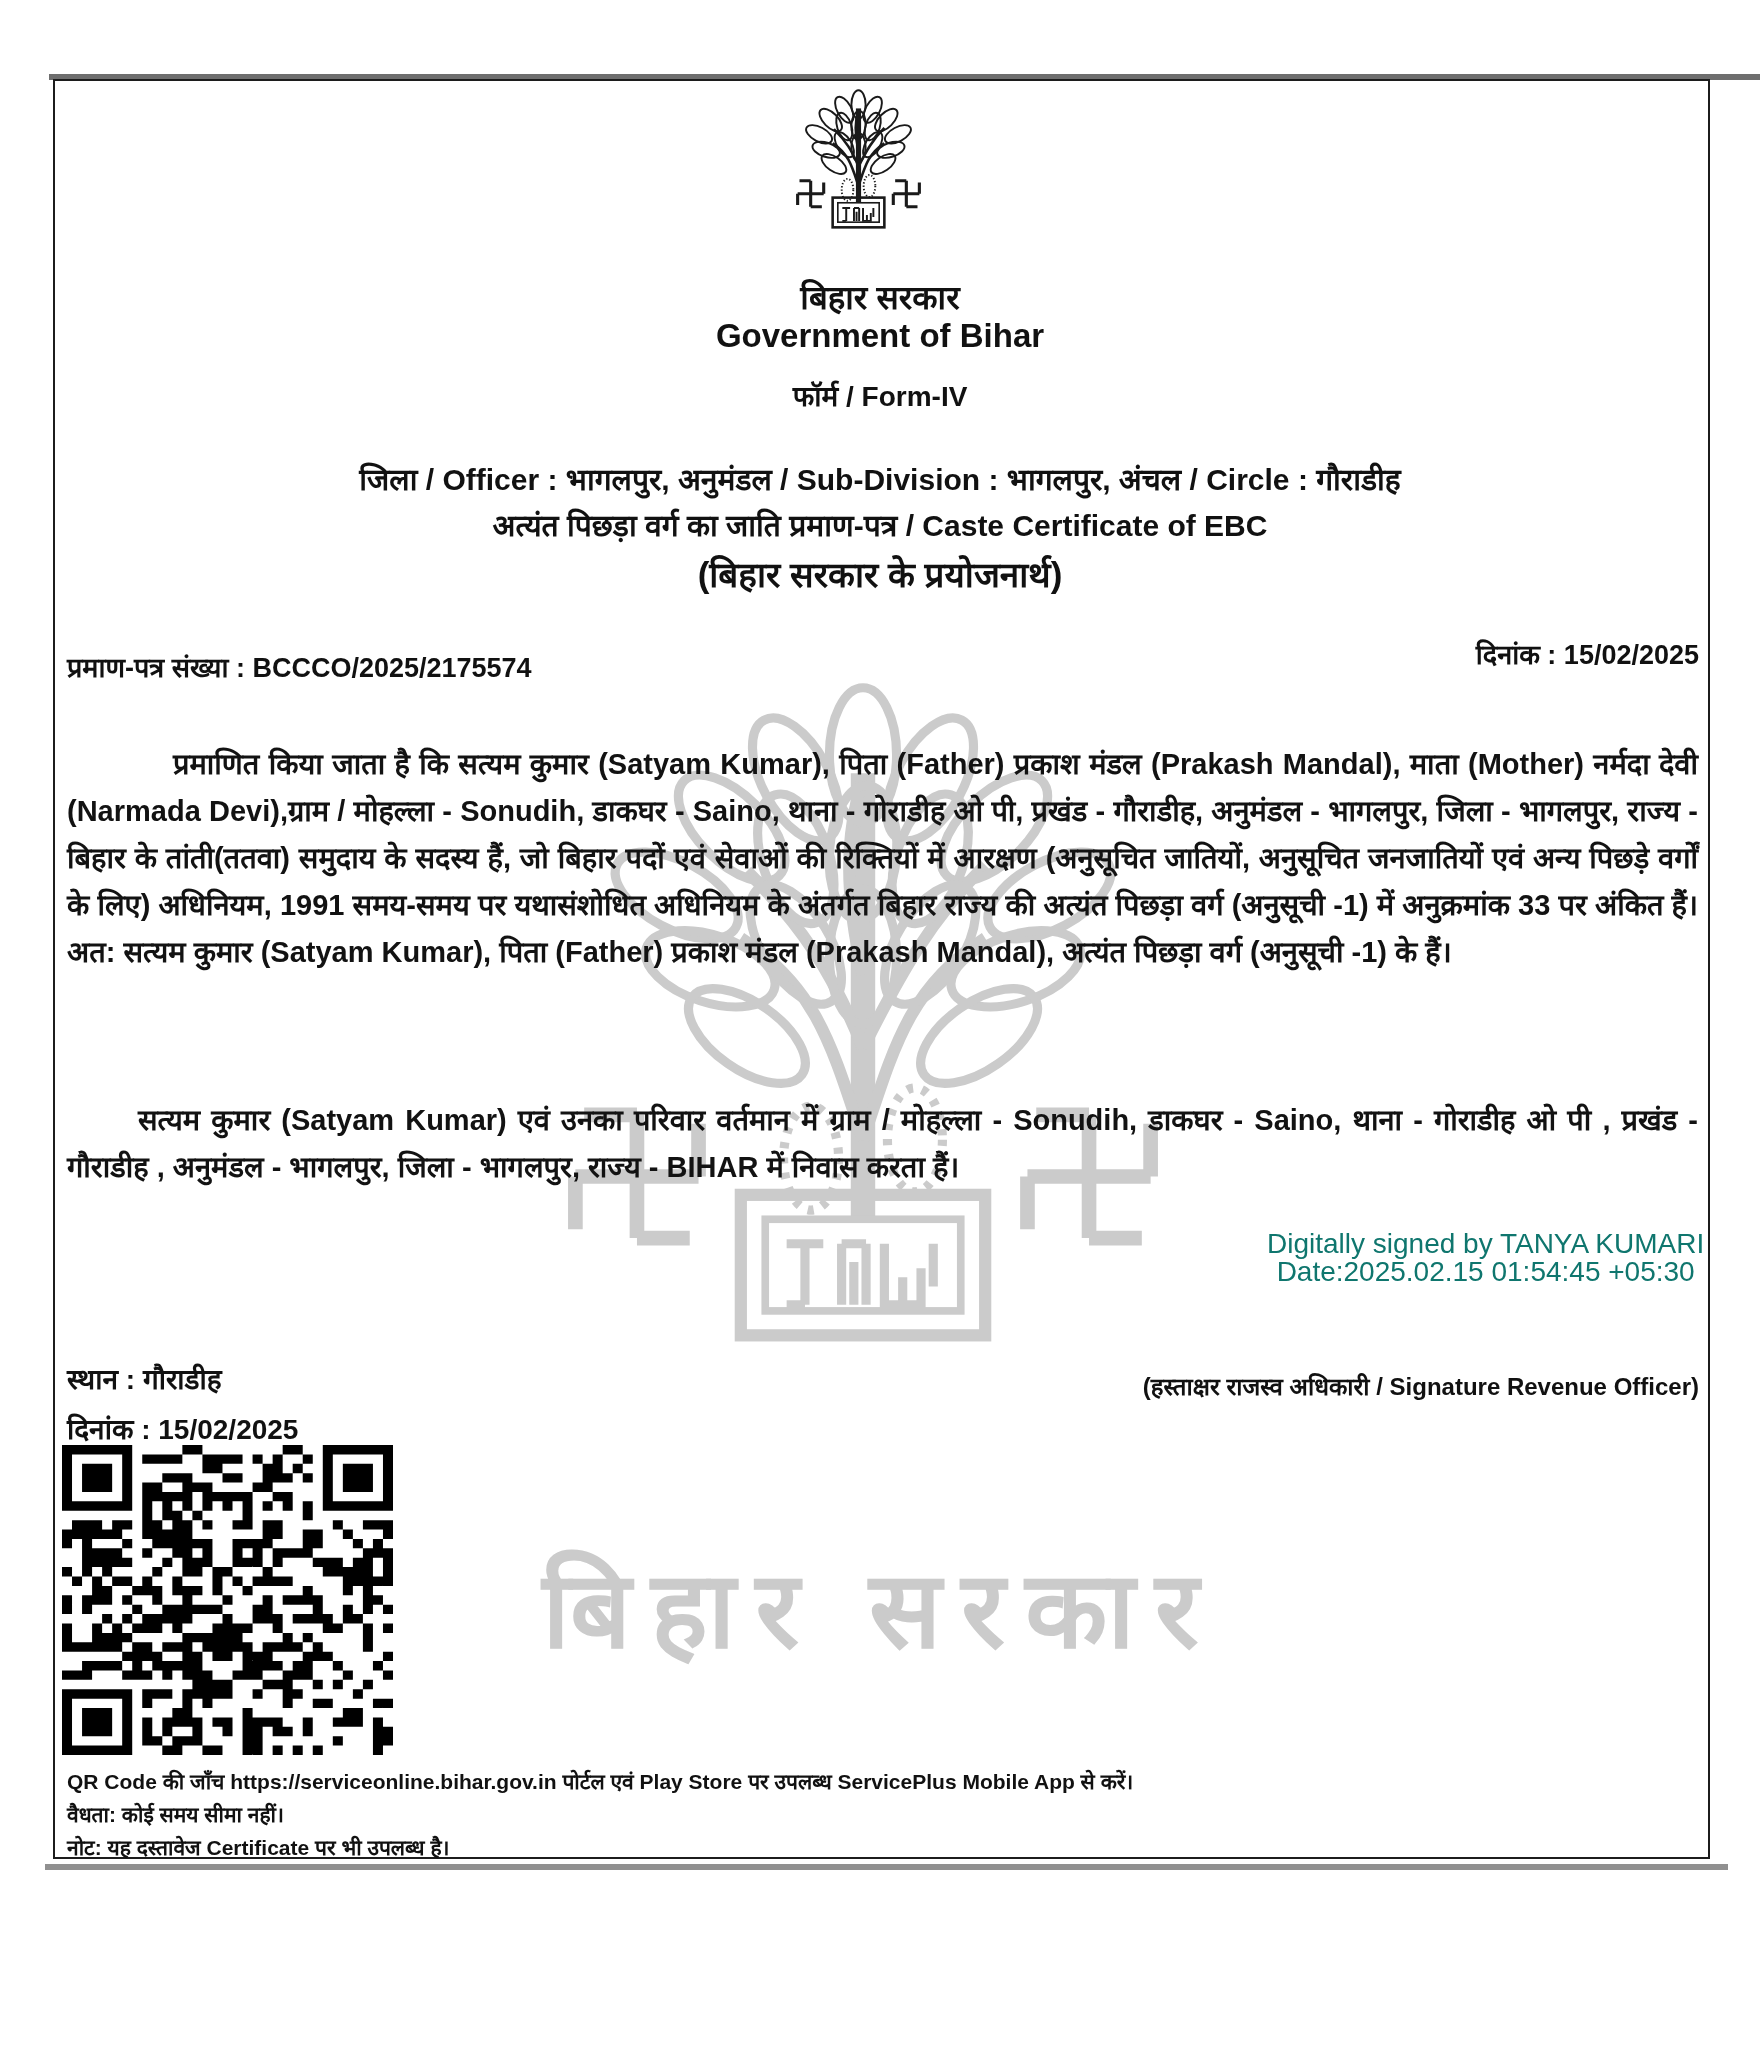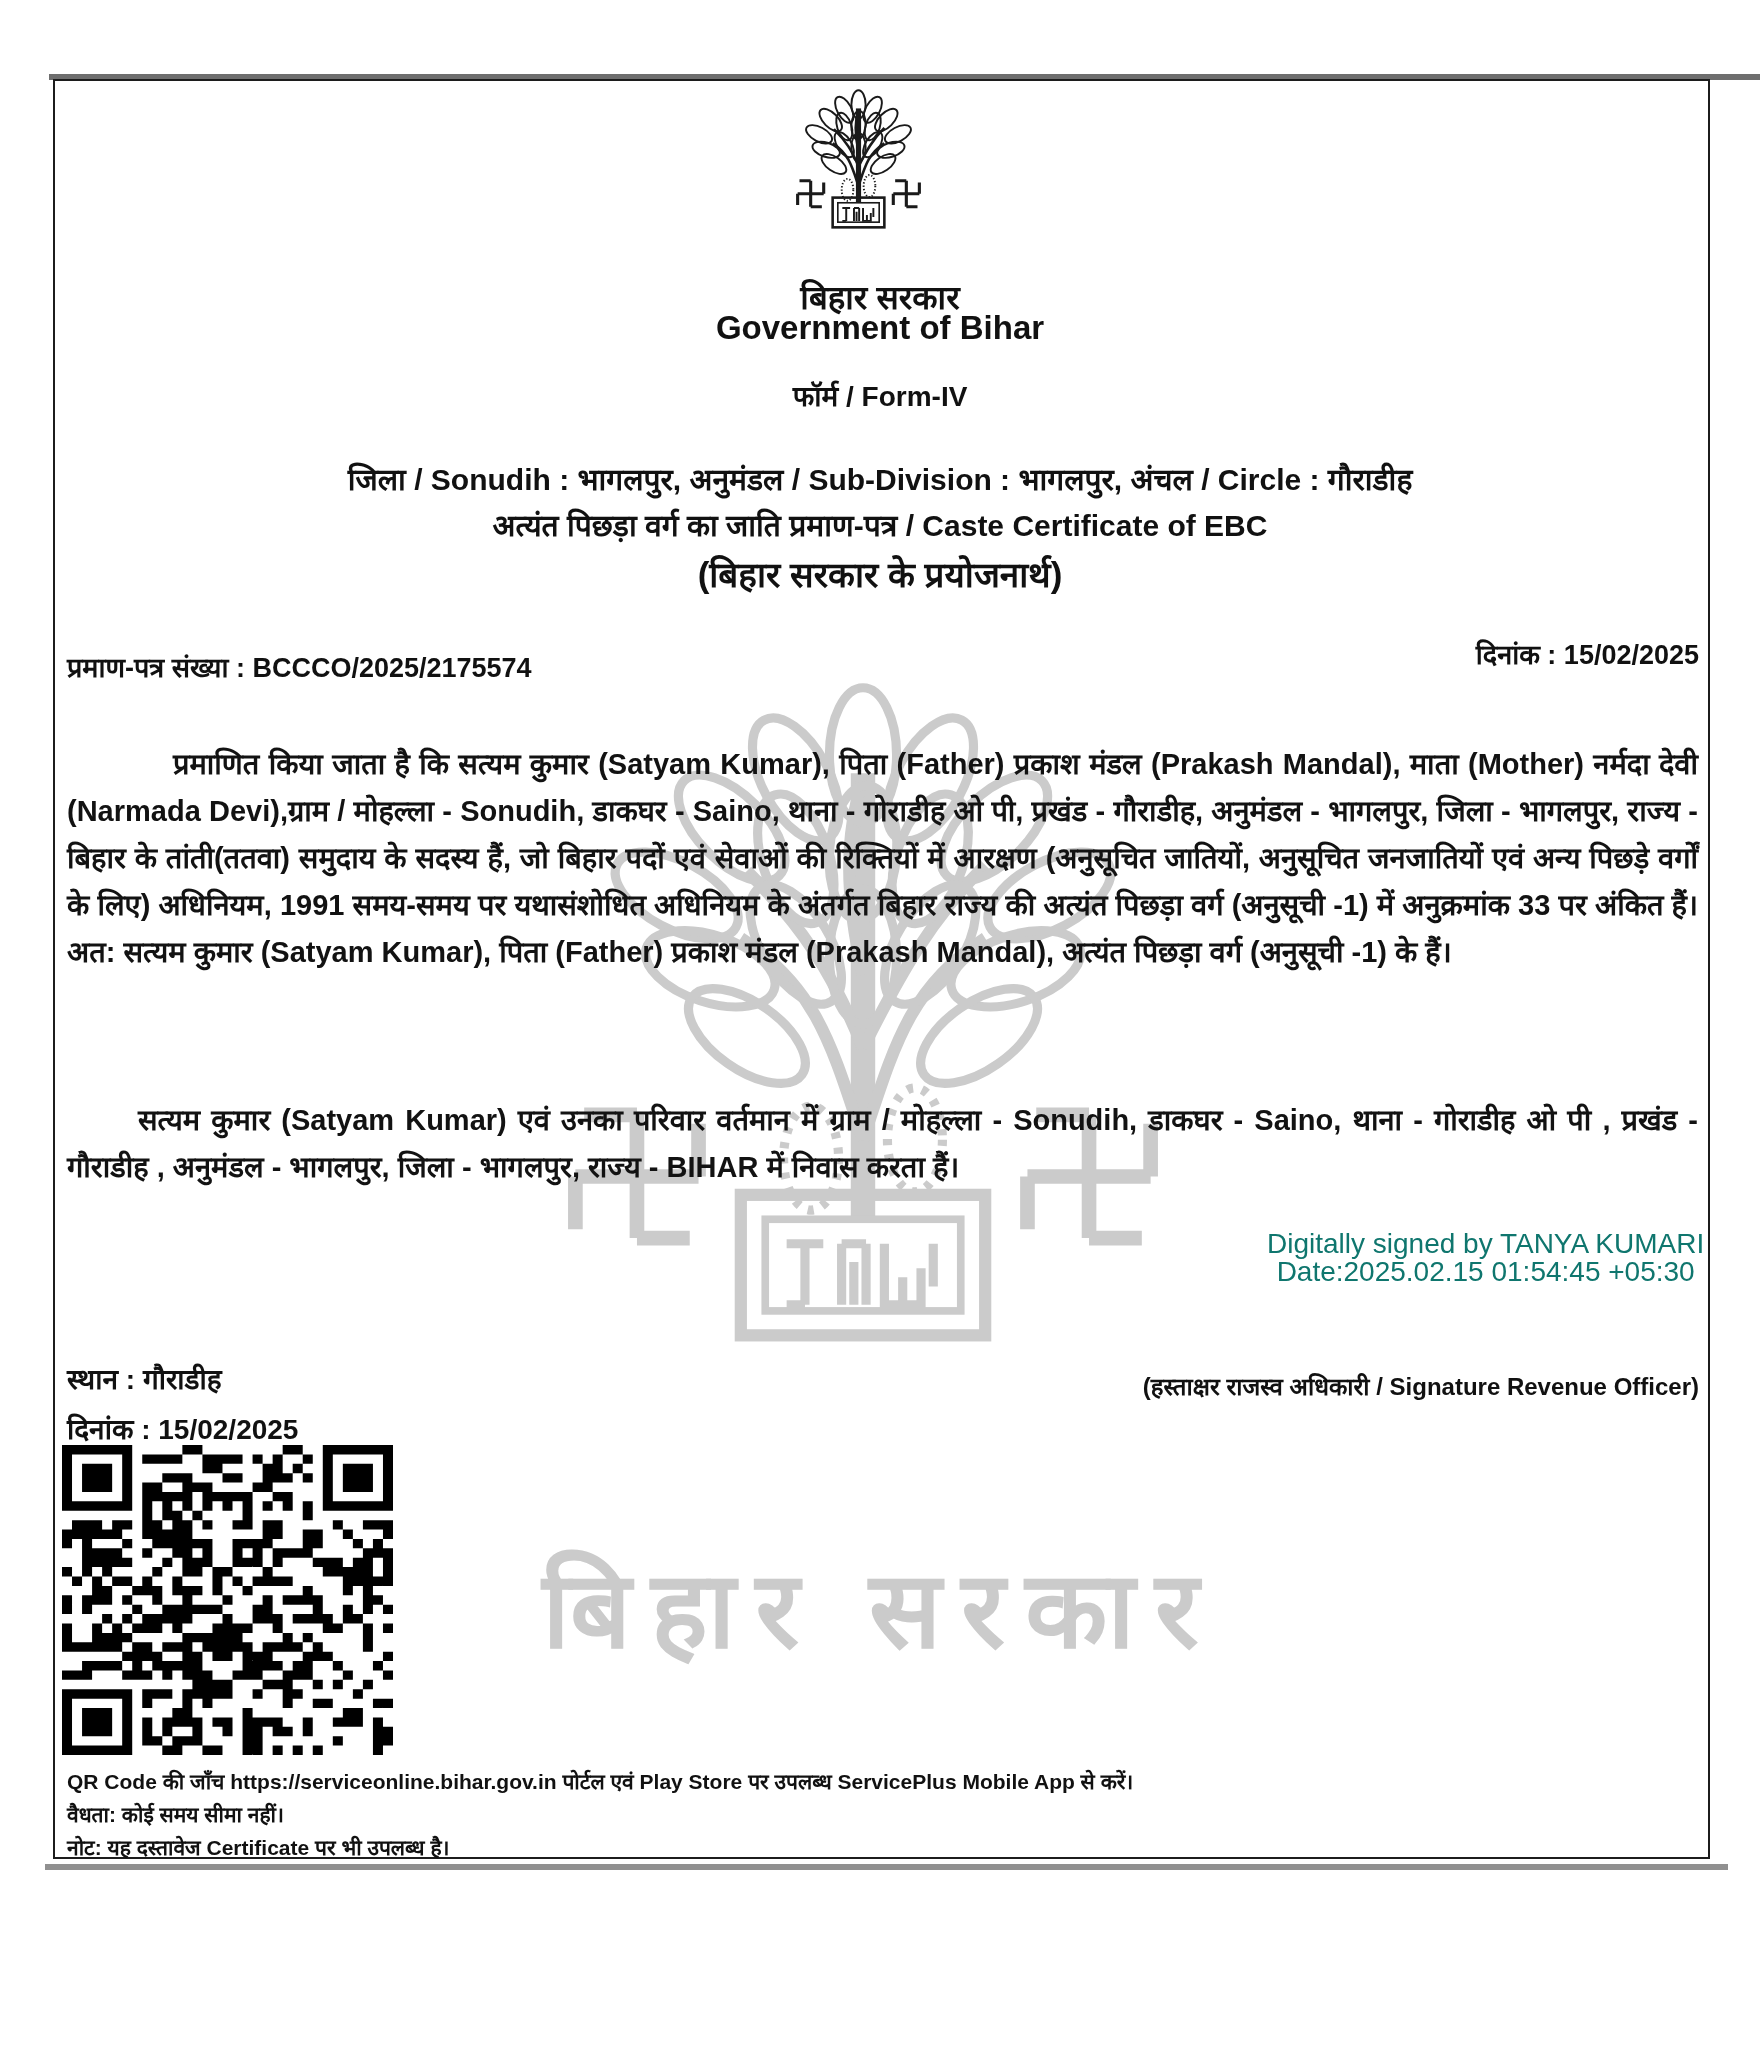--- a/index.html
+++ b/index.html
@@ -19,21 +19,21 @@
   .watermark svg{width:100%;height:100%;}
   .watermark-text{
     position:absolute;left:0;top:1533px;width:1761px;text-align:center;
     font-size:107px;font-weight:bold;letter-spacing:20px;color:#cbcbcb;
   }
   
   .emblem-top{position:absolute;left:786px;top:89px;width:145px;height:150px;color:#1a1a1a;}
   .emblem-top svg{width:100%;height:100%;}
   .center-line{position:absolute;left:67px;width:1626px;text-align:center;font-weight:bold;white-space:nowrap;}
   .t-hindi-title{top:274px;font-size:33px;}
-  .t-eng-title{top:309px;font-size:33px;}
+  .t-eng-title{top:317px;font-size:33px;}
   .t-form{top:376px;font-size:28px;}
   .t-district{top:458px;font-size:30px;}
   .t-caste{top:504px;font-size:30px;}
   .t-purpose{top:550px;font-size:35px;}
   .meta-row{position:absolute;top:635px;left:67px;width:1632px;font-size:27px;font-weight:bold;}
   .meta-left{position:absolute;left:0;top:13px;white-space:nowrap;}
   .meta-right{position:absolute;right:0;top:0;white-space:nowrap;}
   .para{
     position:absolute;left:67px;width:1631px;font-size:29px;line-height:47px;
     font-weight:bold;text-align:justify;color:#121212;
@@ -123,21 +123,21 @@
   <div class="watermark-text">बिहार सरकार</div>
 
   <div class="emblem-top">
     <svg viewBox="0 0 205 212" width="145" height="150">
         <use href="#bihar-emblem-symbol"></use>
       </svg>
   </div>
   <div class="center-line t-hindi-title">बिहार सरकार</div>
   <div class="center-line t-eng-title">Government of Bihar</div>
   <div class="center-line t-form">फॉर्म / Form-IV</div>
-  <div class="center-line t-district">जिला / Sonudih : भागलपुर, अनुमंडल / Sub-Division : भागलपुर, अंचल / Circle : गौराडीह</div>
+  <div class="center-line t-district">जिला / Officer : भागलपुर, अनुमंडल / Sub-Division : भागलपुर, अंचल / Circle : गौराडीह</div>
   <div class="center-line t-caste">अत्यंत पिछड़ा वर्ग का जाति प्रमाण-पत्र / Caste Certificate of EBC</div>
   <div class="center-line t-purpose">(बिहार सरकार के प्रयोजनार्थ)</div>
 
   <div class="meta-row">
     <span class="meta-left">प्रमाण-पत्र संख्या : BCCCO/2025/2175574</span>
     <span class="meta-right">दिनांक : 15/02/2025</span>
   </div>
 
   <div class="para para1">प्रमाणित किया जाता है कि सत्यम कुमार (Satyam Kumar), पिता (Father) प्रकाश मंडल (Prakash Mandal), माता (Mother) नर्मदा देवी (Narmada Devi),ग्राम / मोहल्ला - Sonudih, डाकघर - Saino, थाना - गोराडीह ओ पी, प्रखंड - गौराडीह, अनुमंडल - भागलपुर, जिला - भागलपुर, राज्य - बिहार के तांती(ततवा) समुदाय के सदस्य हैं, जो बिहार पदों एवं सेवाओं की रिक्तियों में आरक्षण (अनुसूचित जातियों, अनुसूचित जनजातियों एवं अन्य पिछड़े वर्गों के लिए) अधिनियम, 1991 समय-समय पर यथासंशोधित अधिनियम के अंतर्गत बिहार राज्य की अत्यंत पिछड़ा वर्ग (अनुसूची -1) में अनुक्रमांक 33 पर अंकित हैं। अत: सत्यम कुमार (Satyam Kumar), पिता (Father) प्रकाश मंडल (Prakash Mandal), अत्यंत पिछड़ा वर्ग (अनुसूची -1) के हैं।</div>
   <div class="para para2">सत्यम कुमार (Satyam Kumar) एवं उनका परिवार वर्तमान में ग्राम / मोहल्ला - Sonudih, डाकघर - Saino, थाना - गोराडीह ओ पी , प्रखंड - गौराडीह , अनुमंडल - भागलपुर, जिला - भागलपुर, राज्य - BIHAR में निवास करता हैं।</div>

